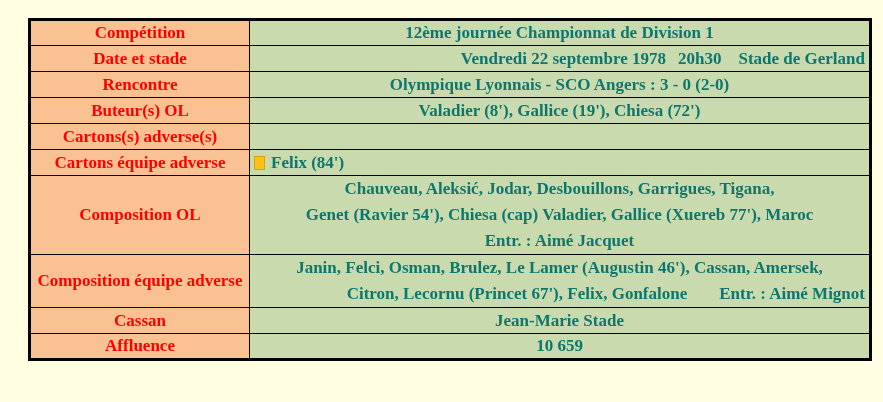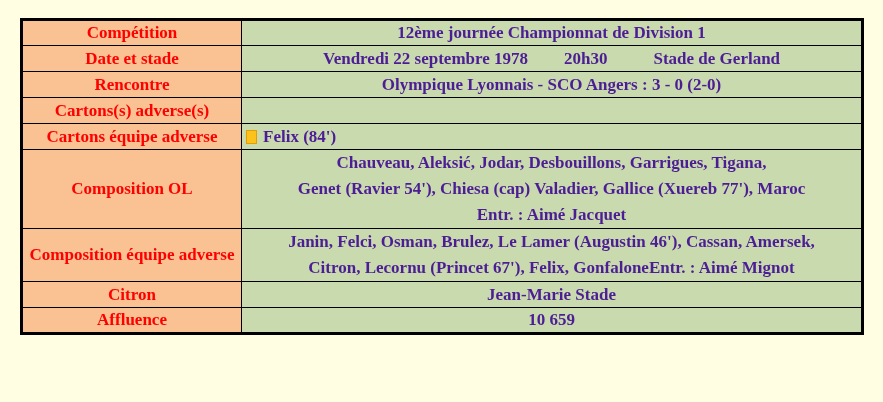--- a/index.html
+++ b/index.html
@@ -4,21 +4,21 @@
 <style>
   * { box-sizing: border-box; margin: 0; padding: 0; }
   html, body {
     width: 883px; height: 402px;
     background: #FFFEE3;
     font-family: "Liberation Serif", "DejaVu Serif", serif;
     overflow: hidden;
   }
   .match-table {
     position: absolute;
-    left: 20px; top: 18px;
+    left: 28px; top: 18px;
     width: 844px;
     border-collapse: collapse;
     table-layout: fixed;
     border: 3px solid #000000;
     font-weight: bold;
     font-size: 17px;
   }
   .match-table td {
     border: 1px solid #000000;
     text-align: center;
@@ -29,32 +29,32 @@
   tr.row-std   { height: 26px; }
   tr.row-comp3 { height: 78px; }
   tr.row-comp2 { height: 52px; }
   td.label {
     background: #FAC192;
     color: #FE0000;
     line-height: 22px;
   }
   td.value {
     background: #C9DBAE;
-    color: #4c1d95;
+    color: #0f766e;
   }
   .comp-line { line-height: 26px; white-space: nowrap; }
   .flex-line {
     display: flex;
-    justify-content: center;
+    justify-content: flex-end;
     align-items: baseline;
     white-space: nowrap;
   }
-  .gap-sm { margin-left: 36px; }
-  .gap-md { margin-left: 46px; }
-  .gap-entr { }
+  .gap-sm { margin-left: 12px; }
+  .gap-md { margin-left: 17px; }
+  .gap-entr { margin-left: 32px; }
   .card-line {
     display: flex;
     justify-content: flex-start;
     align-items: center;
   }
   .yellow-card {
     display: inline-block;
     width: 11px; height: 14px;
     background: #FCC21B;
     border: 1px solid #DF9F05;
@@ -82,20 +82,24 @@
           <span class="gap-sm">20h30</span>
           <span class="gap-md">Stade de Gerland</span>
         </div>
       </td>
     </tr>
     <tr class="row-std">
       <td class="label">Rencontre</td>
       <td class="value">Olympique Lyonnais - SCO Angers : 3 - 0 (2-0)</td>
     </tr>
     <tr class="row-std">
+      <td class="label">Buteur(s) OL</td>
+      <td class="value">Valadier (8'), Gallice (19'), Chiesa (72')</td>
+    </tr>
+    <tr class="row-std">
       <td class="label">Cartons(s) adverse(s)</td>
       <td class="value"></td>
     </tr>
     <tr class="row-std">
       <td class="label">Cartons équipe adverse</td>
       <td class="value">
         <div class="card-line">
           <span class="yellow-card"></span>
           <span>Felix (84')</span>
         </div>
@@ -113,21 +117,21 @@
       <td class="label">Composition équipe adverse</td>
       <td class="value">
         <div class="comp-line">Janin, Felci, Osman, Brulez, Le Lamer (Augustin 46'), Cassan, Amersek,</div>
         <div class="comp-line flex-line">
           <span>Citron, Lecornu (Princet 67'), Felix, Gonfalone</span>
           <span class="gap-entr">Entr. : Aimé Mignot</span>
         </div>
       </td>
     </tr>
     <tr class="row-std">
-      <td class="label">Citron</td>
+      <td class="label">Cassan</td>
       <td class="value">Jean-Marie Stade</td>
     </tr>
     <tr class="row-std">
       <td class="label">Affluence</td>
       <td class="value">10 659</td>
     </tr>
   </tbody>
 </table>
 
 </body></html>

